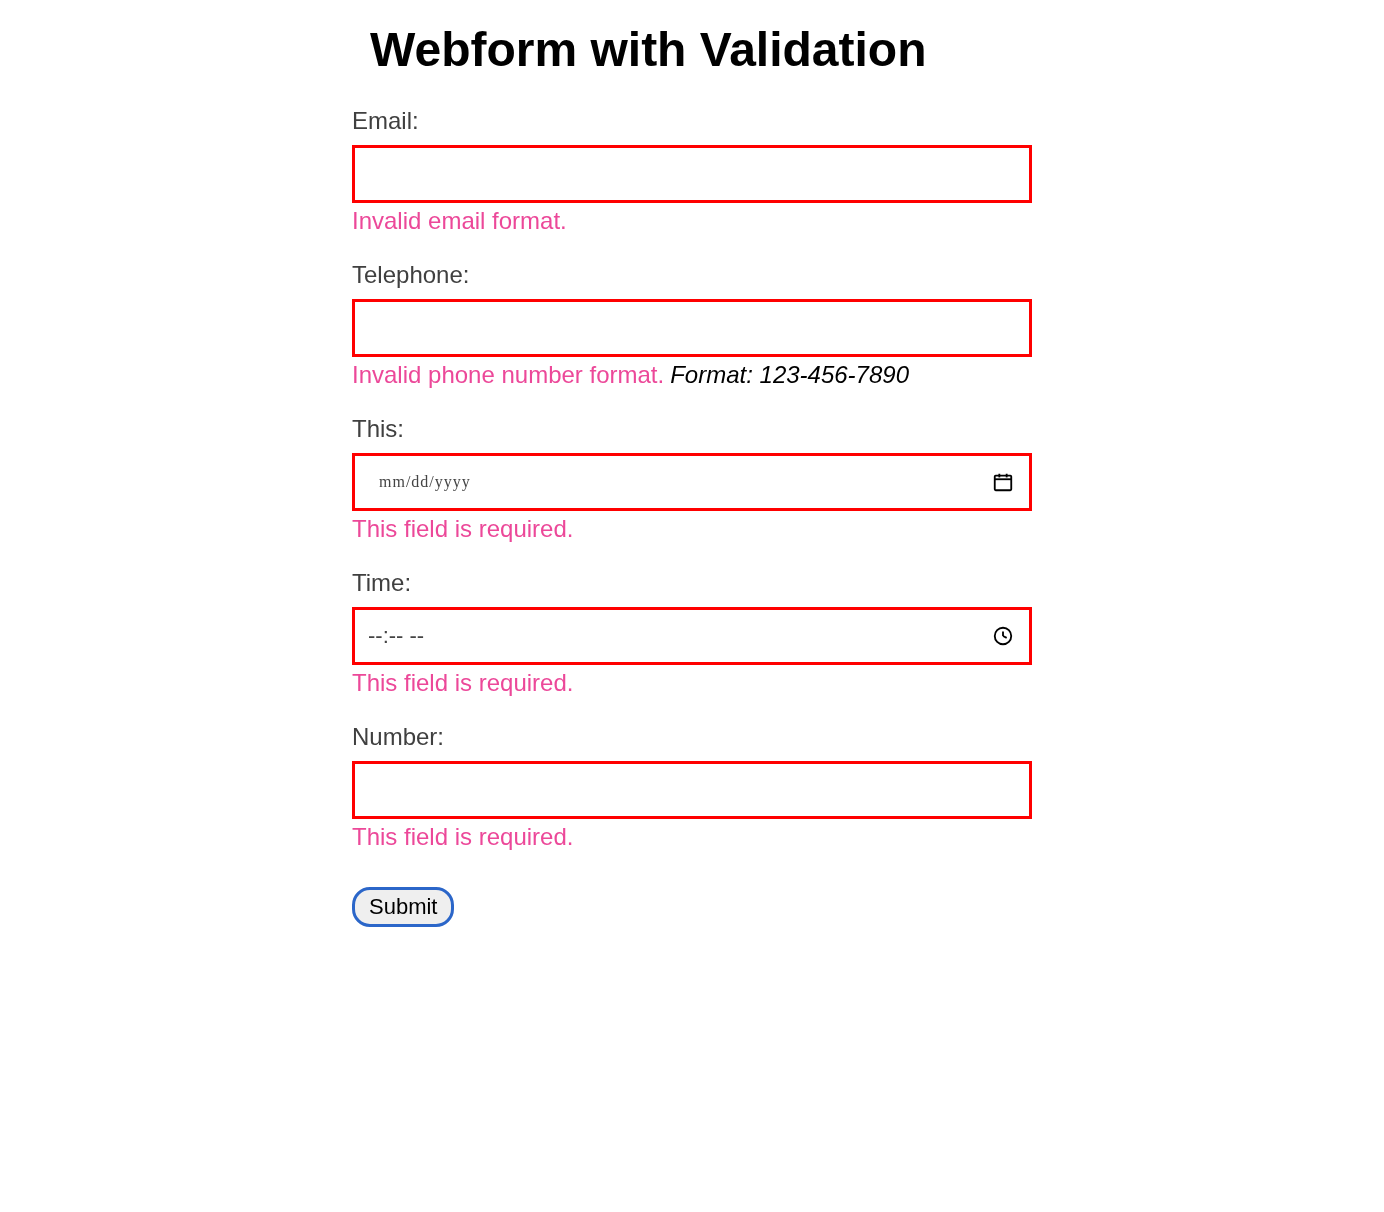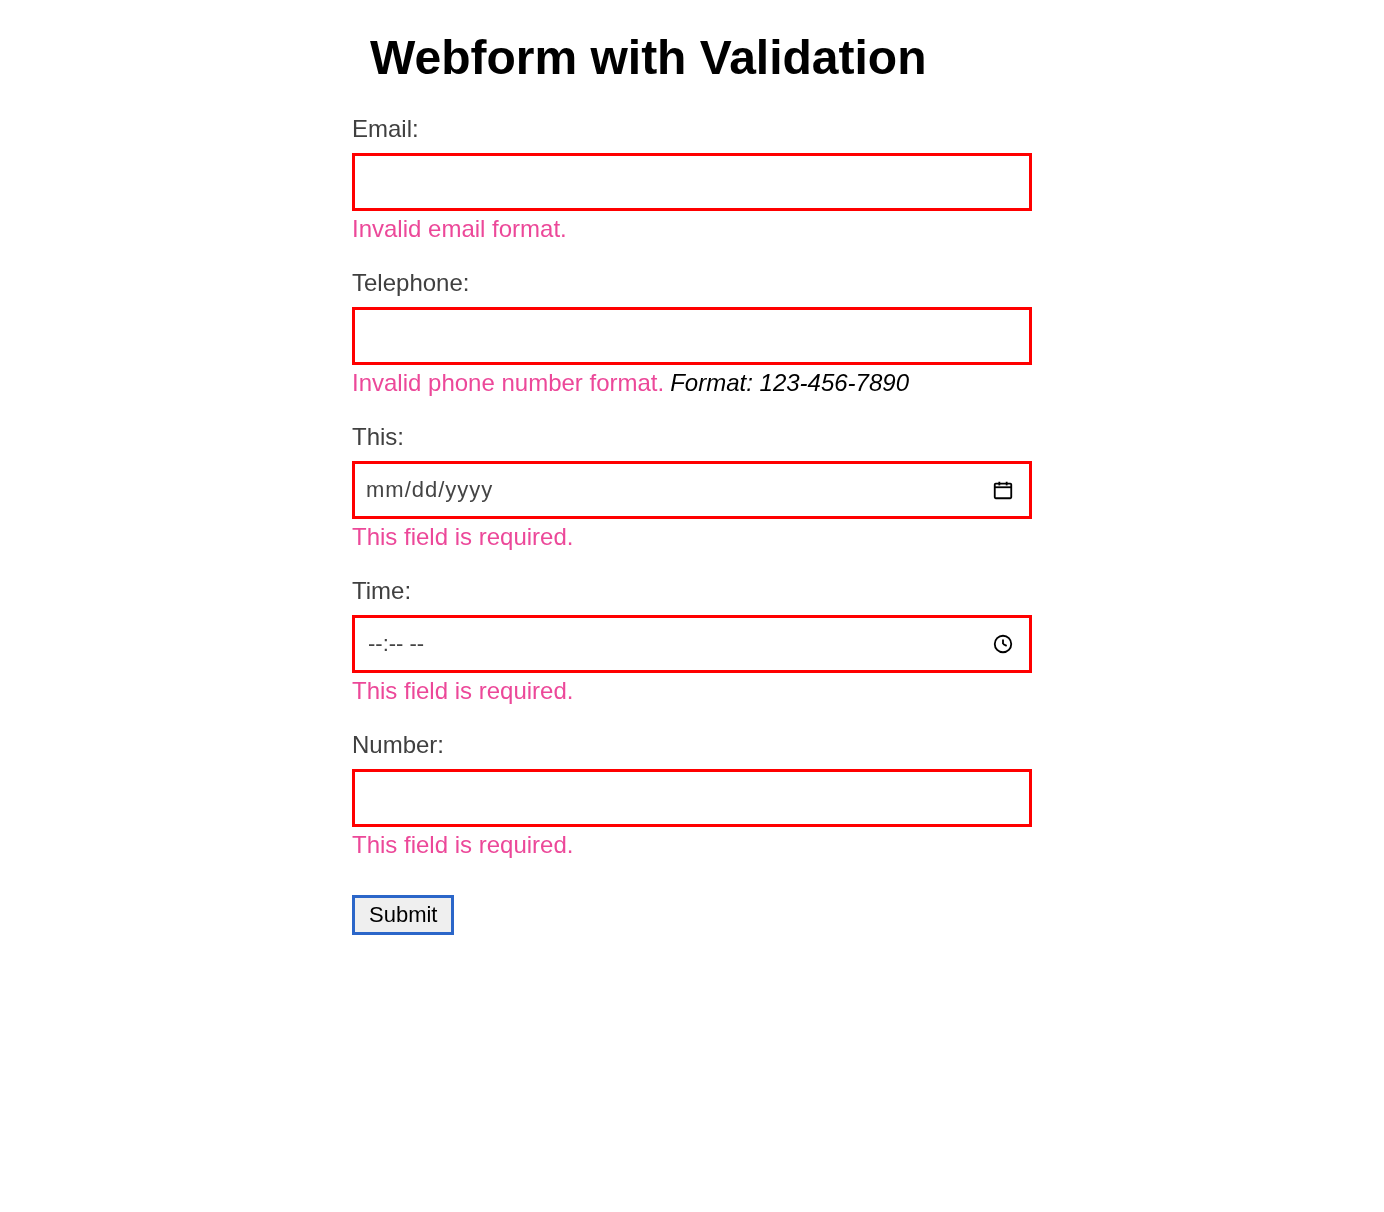--- a/index.html
+++ b/index.html
@@ -7,21 +7,21 @@
     }
     body {
       font-family: -apple-system, BlinkMacSystemFont, "Segoe UI", Helvetica, Arial, sans-serif;
       margin: 0;
       padding: 0;
       background: #ffffff;
     }
     .container {
       width: 680px;
       margin: 0 auto;
-      padding-top: 30px;
+      padding-top: 22px;
     }
     h1 {
       font-size: 48px;
       font-weight: 700;
       margin: 0 0 30px 0;
       text-align: left;
       padding-left: 18px;
     }
     .field-group {
       margin-bottom: 26px;
@@ -65,31 +65,31 @@
       color: #000;
       margin-left: 6px;
       font-style: italic;
     }
     .submit-btn {
       font-family: inherit;
       font-size: 22px;
       padding: 4px 14px;
       background: #efefef;
       border: 3px solid #2b66c9;
-      border-radius: 0;
+      border-radius: 18px;
       cursor: pointer;
       margin-top: 10px;
     }
     .placeholder-text {
       position: absolute;
-      left: 14px;
+      left: 27px;
       top: 50%;
       transform: translateY(-50%);
-      font-family: Liberation Sans, sans-serif;
-      font-size: 22px;
+      font-family: Liberation Serif, serif;
+      font-size: 16px;
       color: #444;
       pointer-events: none;
       letter-spacing: 1px;
     }
     .placeholder-text-sans {
       position: absolute;
       left: 16px;
       top: 50%;
       transform: translateY(-50%);
       font-size: 22px;

